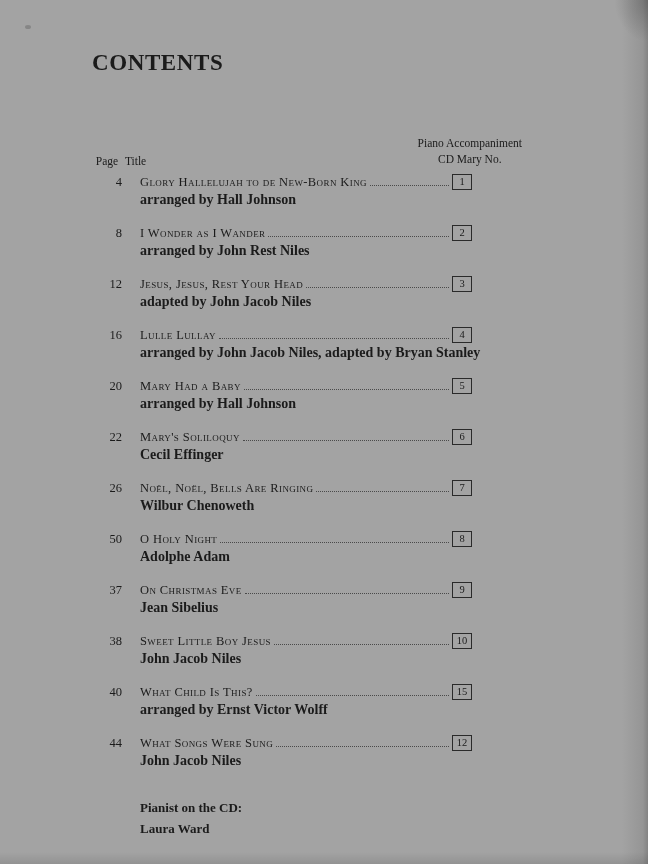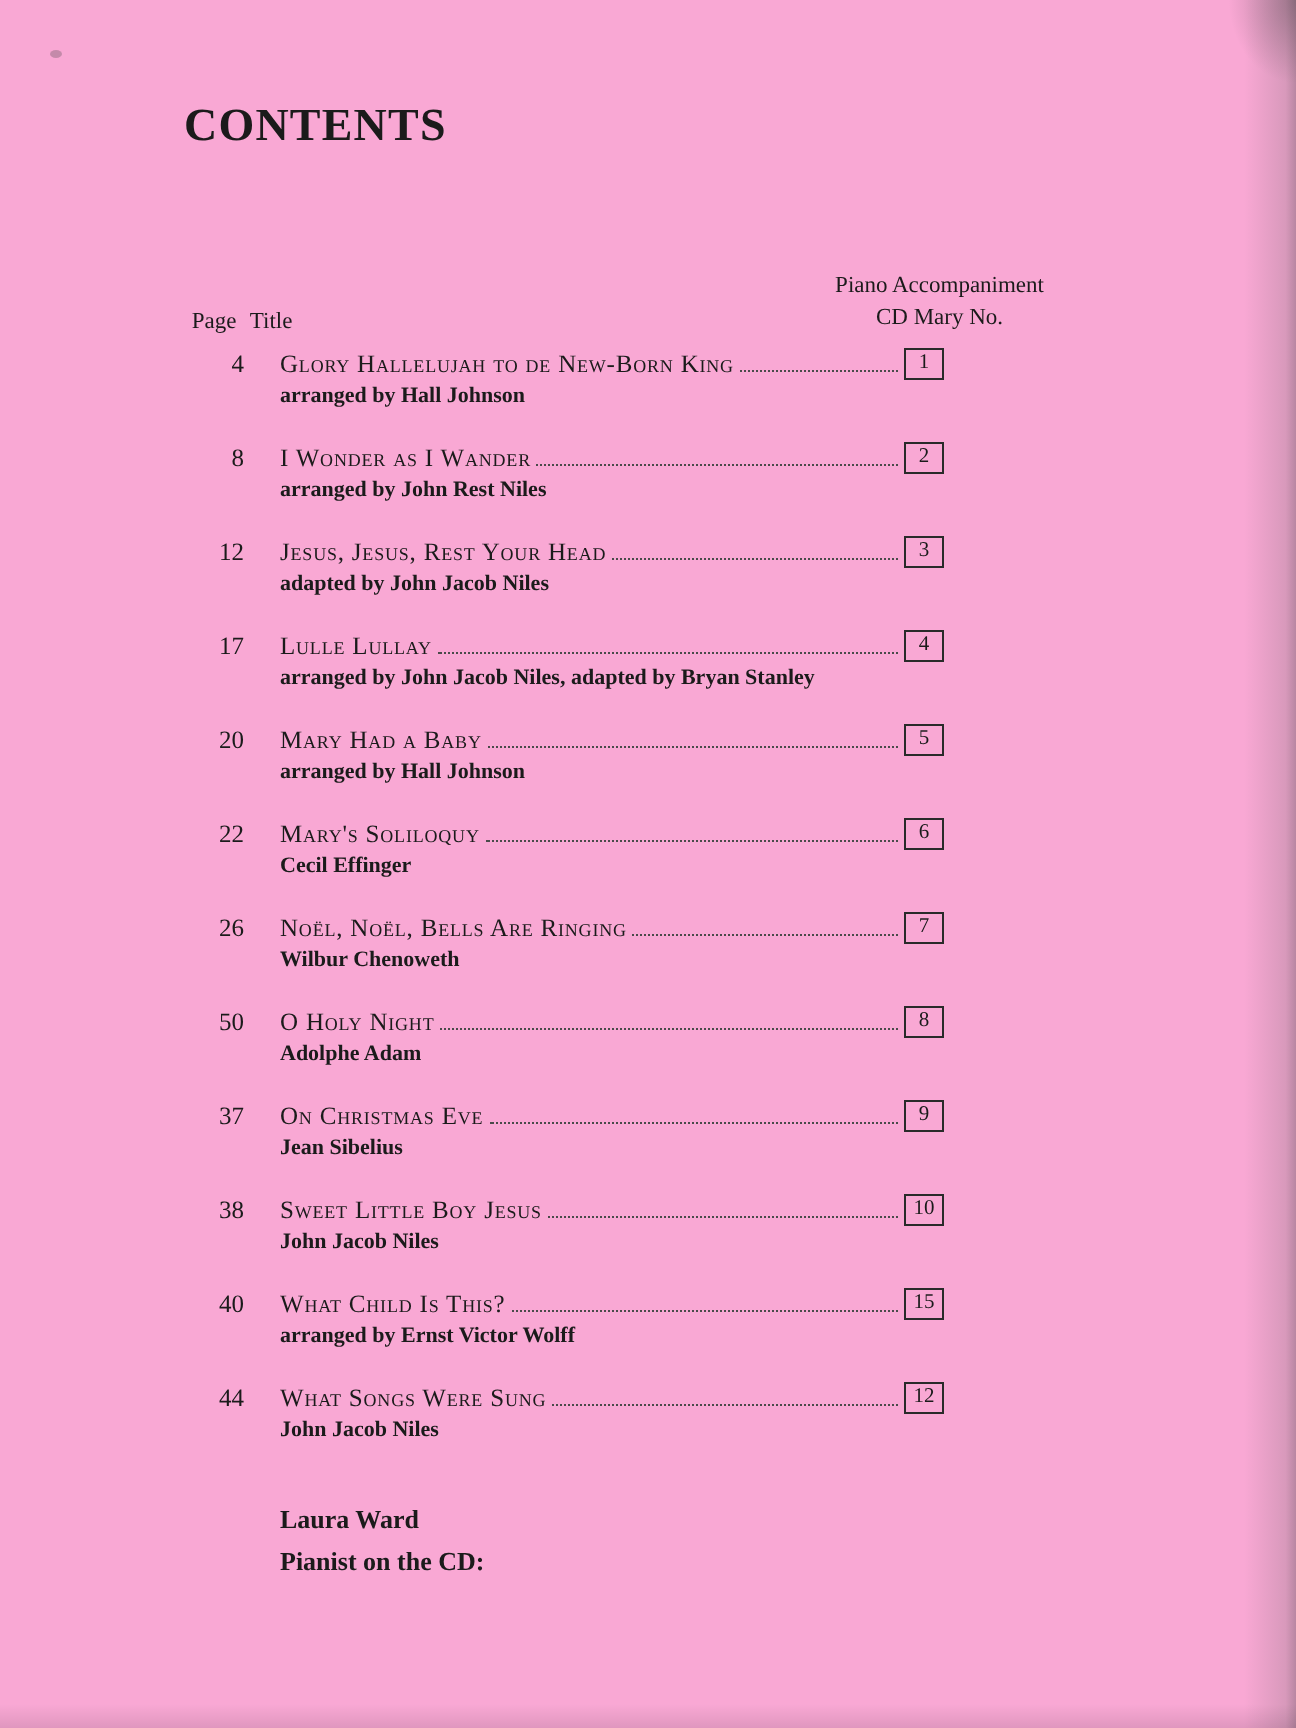--- a/index.html
+++ b/index.html
@@ -5,21 +5,21 @@
   html, body {
     margin: 0;
     padding: 0;
     background: #ffffff;
   }
   .page {
     position: relative;
     width: 648px;
     height: 864px;
     box-sizing: border-box;
-    background: #f9a8d4;
+    background: #a3a3a3;
     padding: 50px 126px 0 92px;
     font-family: "Liberation Serif", "DejaVu Serif", serif;
     color: #1b1b1b;
     overflow: hidden;
   }
   .doc-title {
     margin: 0 0 44px 0;
     font-size: 23px;
     font-weight: bold;
     letter-spacing: 0.6px;
@@ -87,21 +87,21 @@
     justify-content: center;
   }
   .track-num {
     font-size: 10.5px;
     line-height: 1;
   }
   .credit {
     margin-left: 48px;
     margin-top: 2px;
     font-weight: bold;
-    font-size: 11px;
+    font-size: 14px;
   }
   .footer {
     margin-left: 48px;
     margin-top: 28px;
     font-weight: bold;
     font-size: 13px;
     line-height: 1.65;
   }
   .edge-shadow-right {
     position: absolute;
@@ -183,21 +183,21 @@
       <span class="leader"></span>
       <span class="track-box">
             <span class="track-num">3</span>
           </span>
     </div>
     <div class="credit">adapted by John Jacob Niles</div>
   </div>
 
   <div class="entry">
     <div class="entry-main">
-      <span class="page-num">17</span>
+      <span class="page-num">16</span>
       <span class="title">Lulle Lullay</span>
       <span class="leader"></span>
       <span class="track-box">
             <span class="track-num">4</span>
           </span>
     </div>
     <div class="credit">arranged by John Jacob Niles, adapted by Bryan Stanley</div>
   </div>
 
   <div class="entry">
@@ -291,22 +291,22 @@
       <span class="leader"></span>
       <span class="track-box">
             <span class="track-num">12</span>
           </span>
     </div>
     <div class="credit">John Jacob Niles</div>
   </div>
 </div>
 
   <div class="footer">
+    <div>Pianist on the CD:</div>
     <div>Laura Ward</div>
-    <div>Pianist on the CD:</div>
   </div>
 
   <div class="edge-shadow-right"></div>
   <div class="edge-shadow-bottom"></div>
   <div class="corner-shadow-top"></div>
   <div class="speck"></div>
 
 </div>
 
 </body></html>

